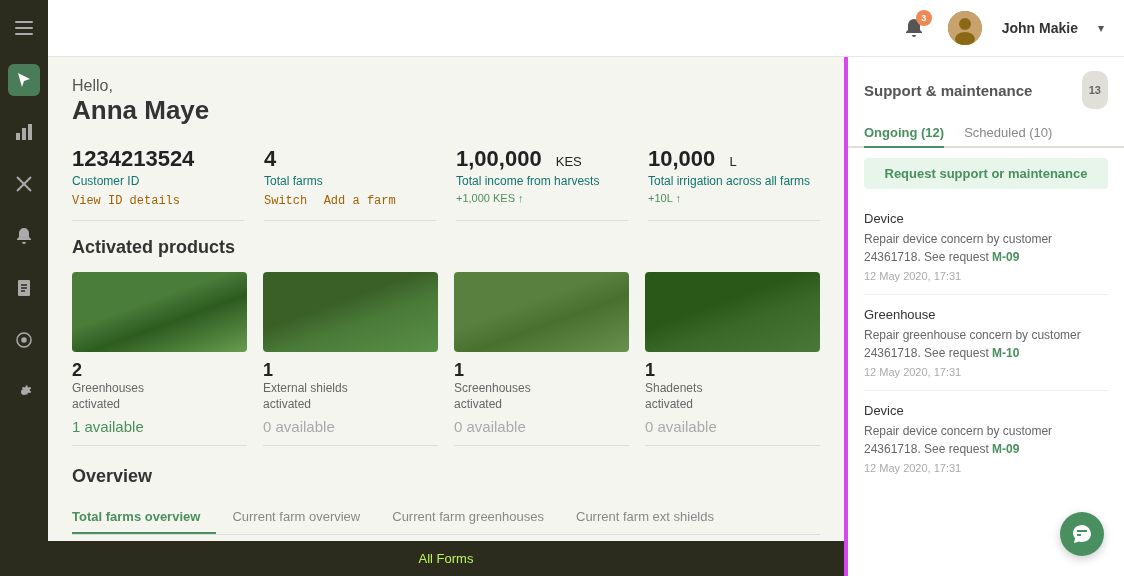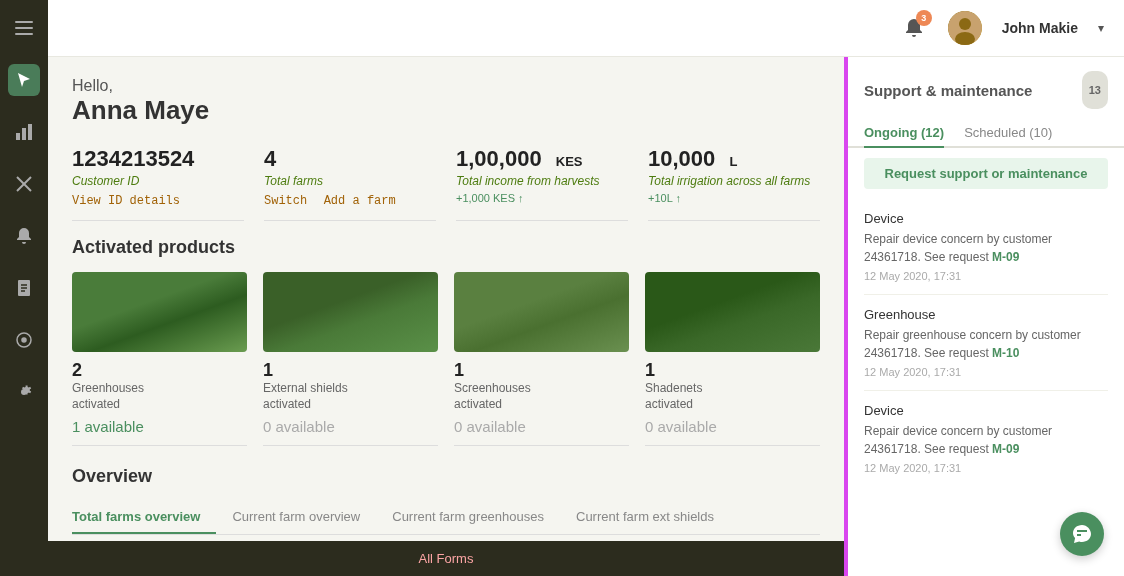--- a/index.html
+++ b/index.html
@@ -96,22 +96,22 @@
       margin-bottom: 16px;
     }
     .stat-item {
       flex: 1;
       padding: 0 0 12px 0;
       border-bottom: 1px solid #ddd;
       margin-right: 20px;
     }
     .stat-item:last-child { margin-right: 0; }
     .stat-value { font-size: 22px; font-weight: 800; color: #222; line-height: 1.2; }
-    .stat-value .unit { font-size: 13px; font-weight: 700; padding-left: 8px; }
-    .stat-label { font-size: 12px; color: #4d7c0f; margin-top: 2px; font-style: italic; }
+    .stat-value .unit { font-size: 13px; font-weight: 400; padding-left: 8px; }
+    .stat-label { font-size: 12px; color: #0f766e; margin-top: 2px; }
     .stat-link { color: #a16207; font-size: 12px; margin-top: 6px; cursor: pointer; text-decoration: none; display: inline-block; font-family: Liberation Mono, monospace; }
     .stat-link + .stat-link { margin-left: 12px; }
     .stat-change { font-size: 11px; color: #4a8f5f; margin-top: 4px; }
 
     
     .section-title { font-size: 18px; font-weight: 700; color: #333; margin-bottom: 14px; }
 
     .products-grid {
       display: flex; gap: 16px;
       margin-bottom: 20px;
@@ -225,21 +225,21 @@
       background: linear-gradient(160deg, #5a8040 40%, #4a7030 60%, #6a9050 100%);
     }
     .img-sn {
       width: 100%; height: 100%;
       background: linear-gradient(160deg, #2a5818 40%, #3a6828 60%, #4a7838 100%);
     }
 
     .all-forms-tab {
       position: absolute; bottom: 0; left: 48px;
       width: calc(100% - 48px - 280px);
-      background: #2c2c1e; color: #fca5a5; text-align: center;
+      background: #2c2c1e; color: #bef264; text-align: center;
       font-size: 13px; padding: 10px; cursor: pointer;
     }
   </style>
 </head>
 <body>
 
 <nav class="sidebar">
   <div class="sidebar-icon">
     <svg viewBox="0 0 18 18" fill="currentColor">
         <rect y="2" width="18" height="2" rx="1"></rect>

